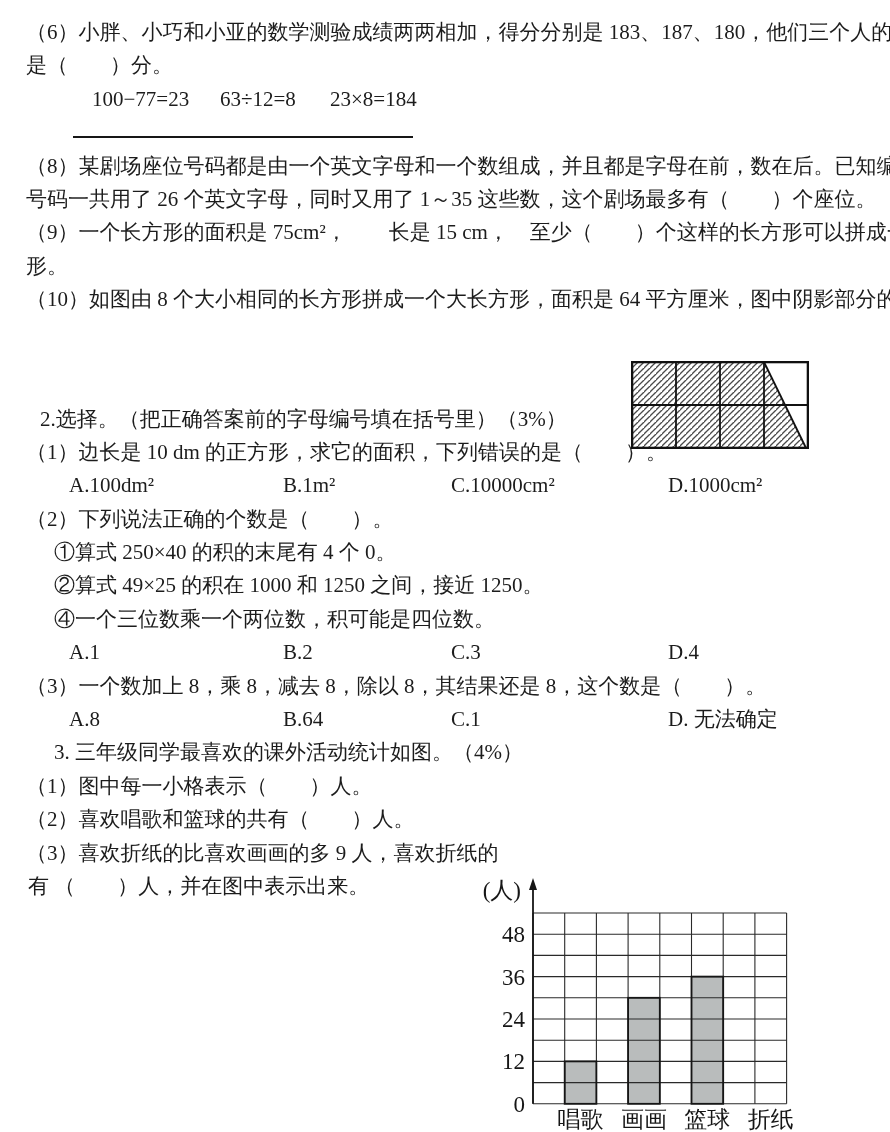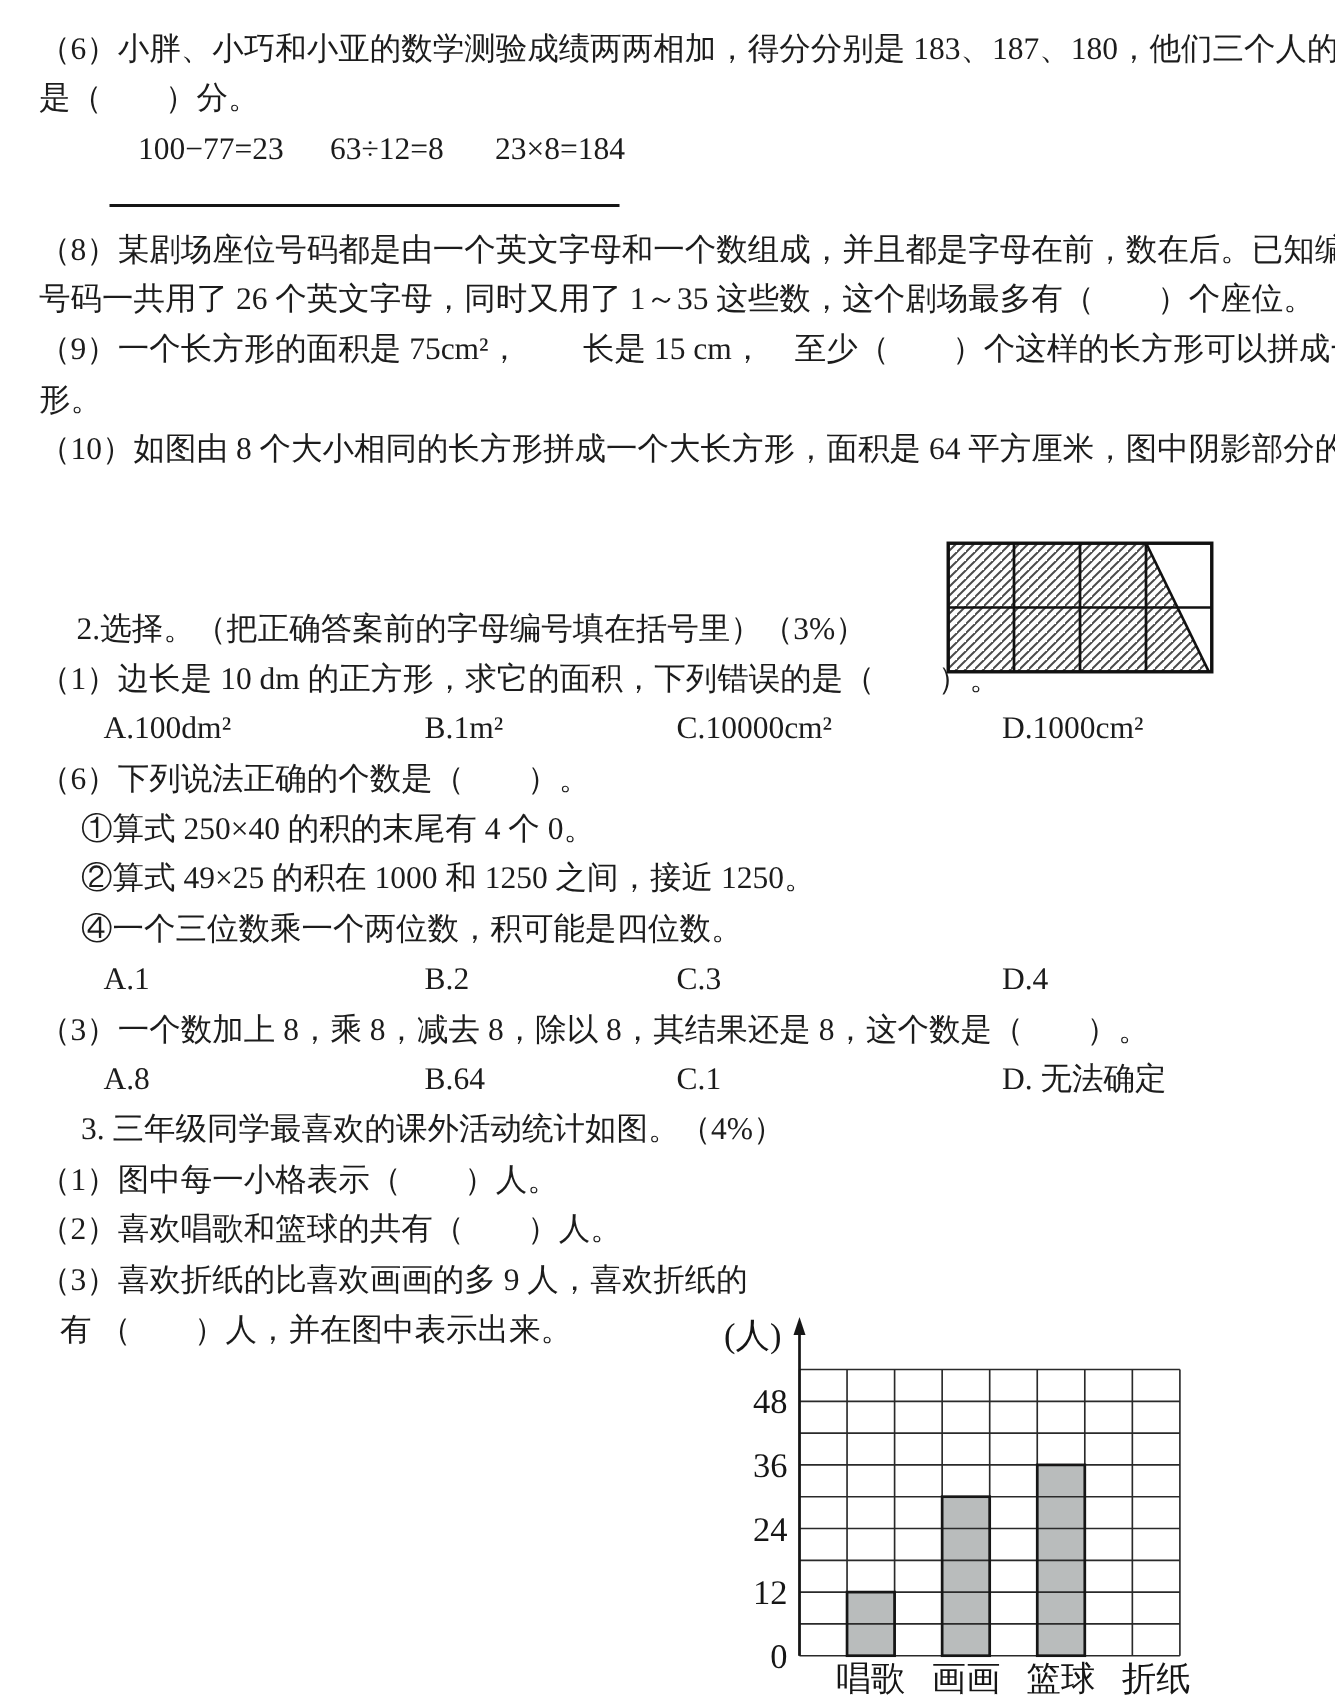--- a/index.html
+++ b/index.html
@@ -6,24 +6,24 @@
   body{
     width:890px;height:1132px;position:relative;overflow:hidden;
     background:#ffffff;color:#1c1c1c;
     font-family:"Liberation Serif","DejaVu Serif",serif;
     font-size:21px;
   }
   .doc{position:absolute;left:0;top:0;width:890px;box-sizing:border-box;
        padding:16px 8px 0 26px;}
   .line{height:33.4px;line-height:33.4px;white-space:nowrap;position:relative}
   
-  .h2{margin-left:25px}
+  .h2{margin-left:14px}
   .subq{margin-left:0}
   .item{margin-left:28px}
-  .cont2{margin-left:14px}
+  .cont2{margin-left:2px}
   
   .eq{position:absolute;top:0}
   .eq1{left:66px}.eq2{left:194px}.eq3{left:304px}
   
   .rule-line{height:33.4px;position:relative}
   .rule{position:absolute;left:47px;top:20px;width:340px;height:0;
         border-top:2px solid #161616}
   
   .opt{position:absolute;top:0}
   .opt-a{left:15px}.opt-b{left:229px}.opt-c{left:397px}.opt-d{left:614px}
@@ -61,21 +61,21 @@
   <div class="fig-gap"></div>
 
   <div class="line h2">2.选择。（把正确答案前的字母编号填在括号里）（3%）</div>
   <div class="line subq">（1）边长是 10 dm 的正方形，求它的面积，下列错误的是（　　）。</div>
   <div class="line item">
     <span class="opt opt-a">A.100dm²</span>
     <span class="opt opt-b">B.1m²</span>
     <span class="opt opt-c">C.10000cm²</span>
     <span class="opt opt-d">D.1000cm²</span>
   </div>
-  <div class="line subq">（6）下列说法正确的个数是（　　）。</div>
+  <div class="line subq">（2）下列说法正确的个数是（　　）。</div>
   <div class="line item">①算式 250×40 的积的末尾有 4 个 0。</div>
   <div class="line item">②算式 49×25 的积在 1000 和 1250 之间，接近 1250。</div>
   <div class="line item">④一个三位数乘一个两位数，积可能是四位数。</div>
   <div class="line item">
     <span class="opt opt-a">A.1</span>
     <span class="opt opt-b">B.2</span>
     <span class="opt opt-c">C.3</span>
     <span class="opt opt-d">D.4</span>
   </div>
   <div class="line subq">（3）一个数加上 8，乘 8，减去 8，除以 8，其结果还是 8，这个数是（　　）。</div>

